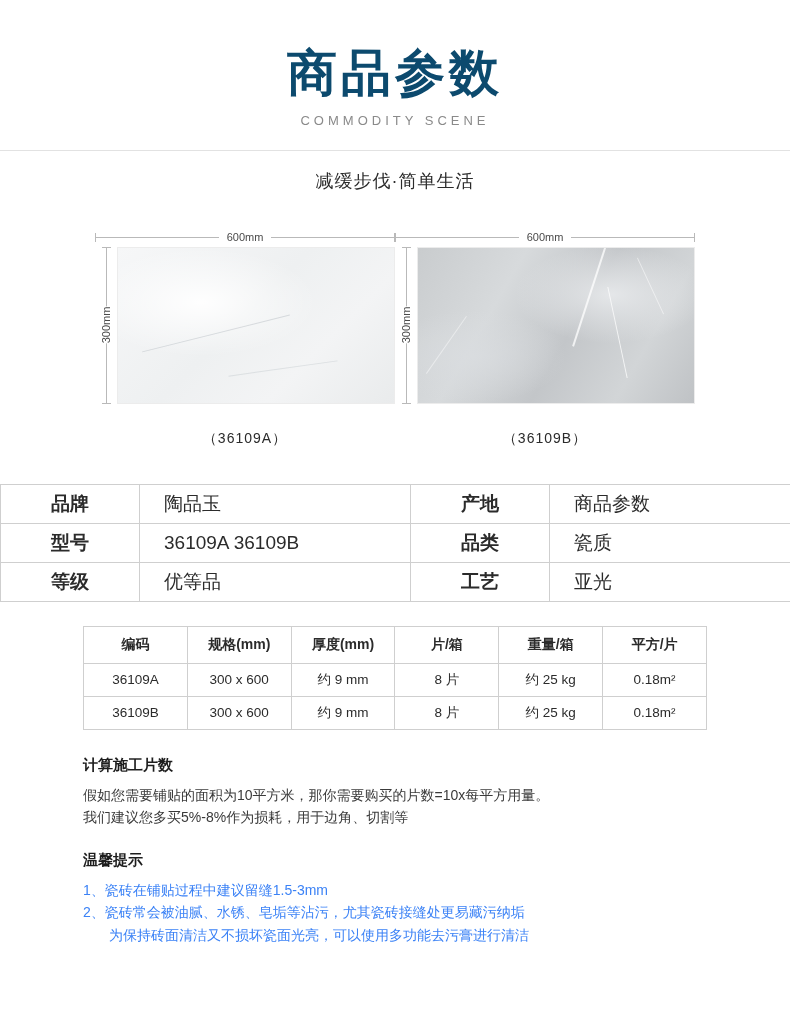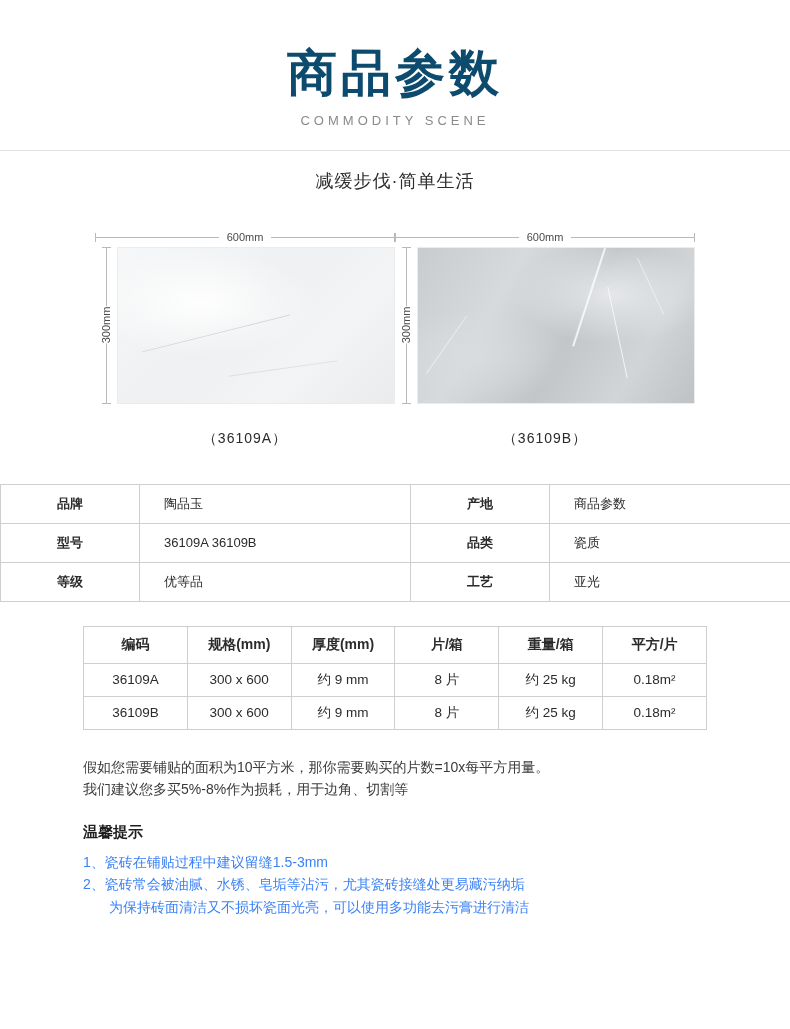--- a/index.html
+++ b/index.html
@@ -183,21 +183,21 @@
   
   .spec-table {
     width: 624px;
     margin: 36px auto 0;
     border-collapse: collapse;
     table-layout: fixed;
   }
   .spec-table td {
     border: 1px solid #cfcfcf;
     height: 38px;
-    font-size: 13px;
+    font-size: 19px;
     padding: 0 24px;
   }
   .spec-table td.key {
     text-align: center;
     font-weight: bold;
     width: 90px;
   }
   .spec-table td.val {
     text-align: left;
     width: 222px;
@@ -358,20 +358,21 @@
       <td>300 x 600</td>
       <td>约 9 mm</td>
       <td>8 片</td>
       <td>约 25 kg</td>
       <td>0.18m²</td>
     </tr>
   </tbody>
 </table>
 
 <div class="text-block">
+  <div class="block-title">计算施工片数</div>
   <div class="block-line">假如您需要铺贴的面积为10平方米，那你需要购买的片数=10x每平方用量。</div>
   <div class="block-line">我们建议您多买5%-8%作为损耗，用于边角、切割等</div>
 </div>
 
 <div class="text-block tips">
   <div class="block-title">温馨提示</div>
   <div class="tip-row">1、瓷砖在铺贴过程中建议留缝1.5-3mm</div>
   <div class="tip-row">2、瓷砖常会被油腻、水锈、皂垢等沾污，尤其瓷砖接缝处更易藏污纳垢</div>
   <div class="tip-row"><span class="indent">为保持砖面清洁又不损坏瓷面光亮，可以使用多功能去污膏进行清洁</span></div>
 </div>

